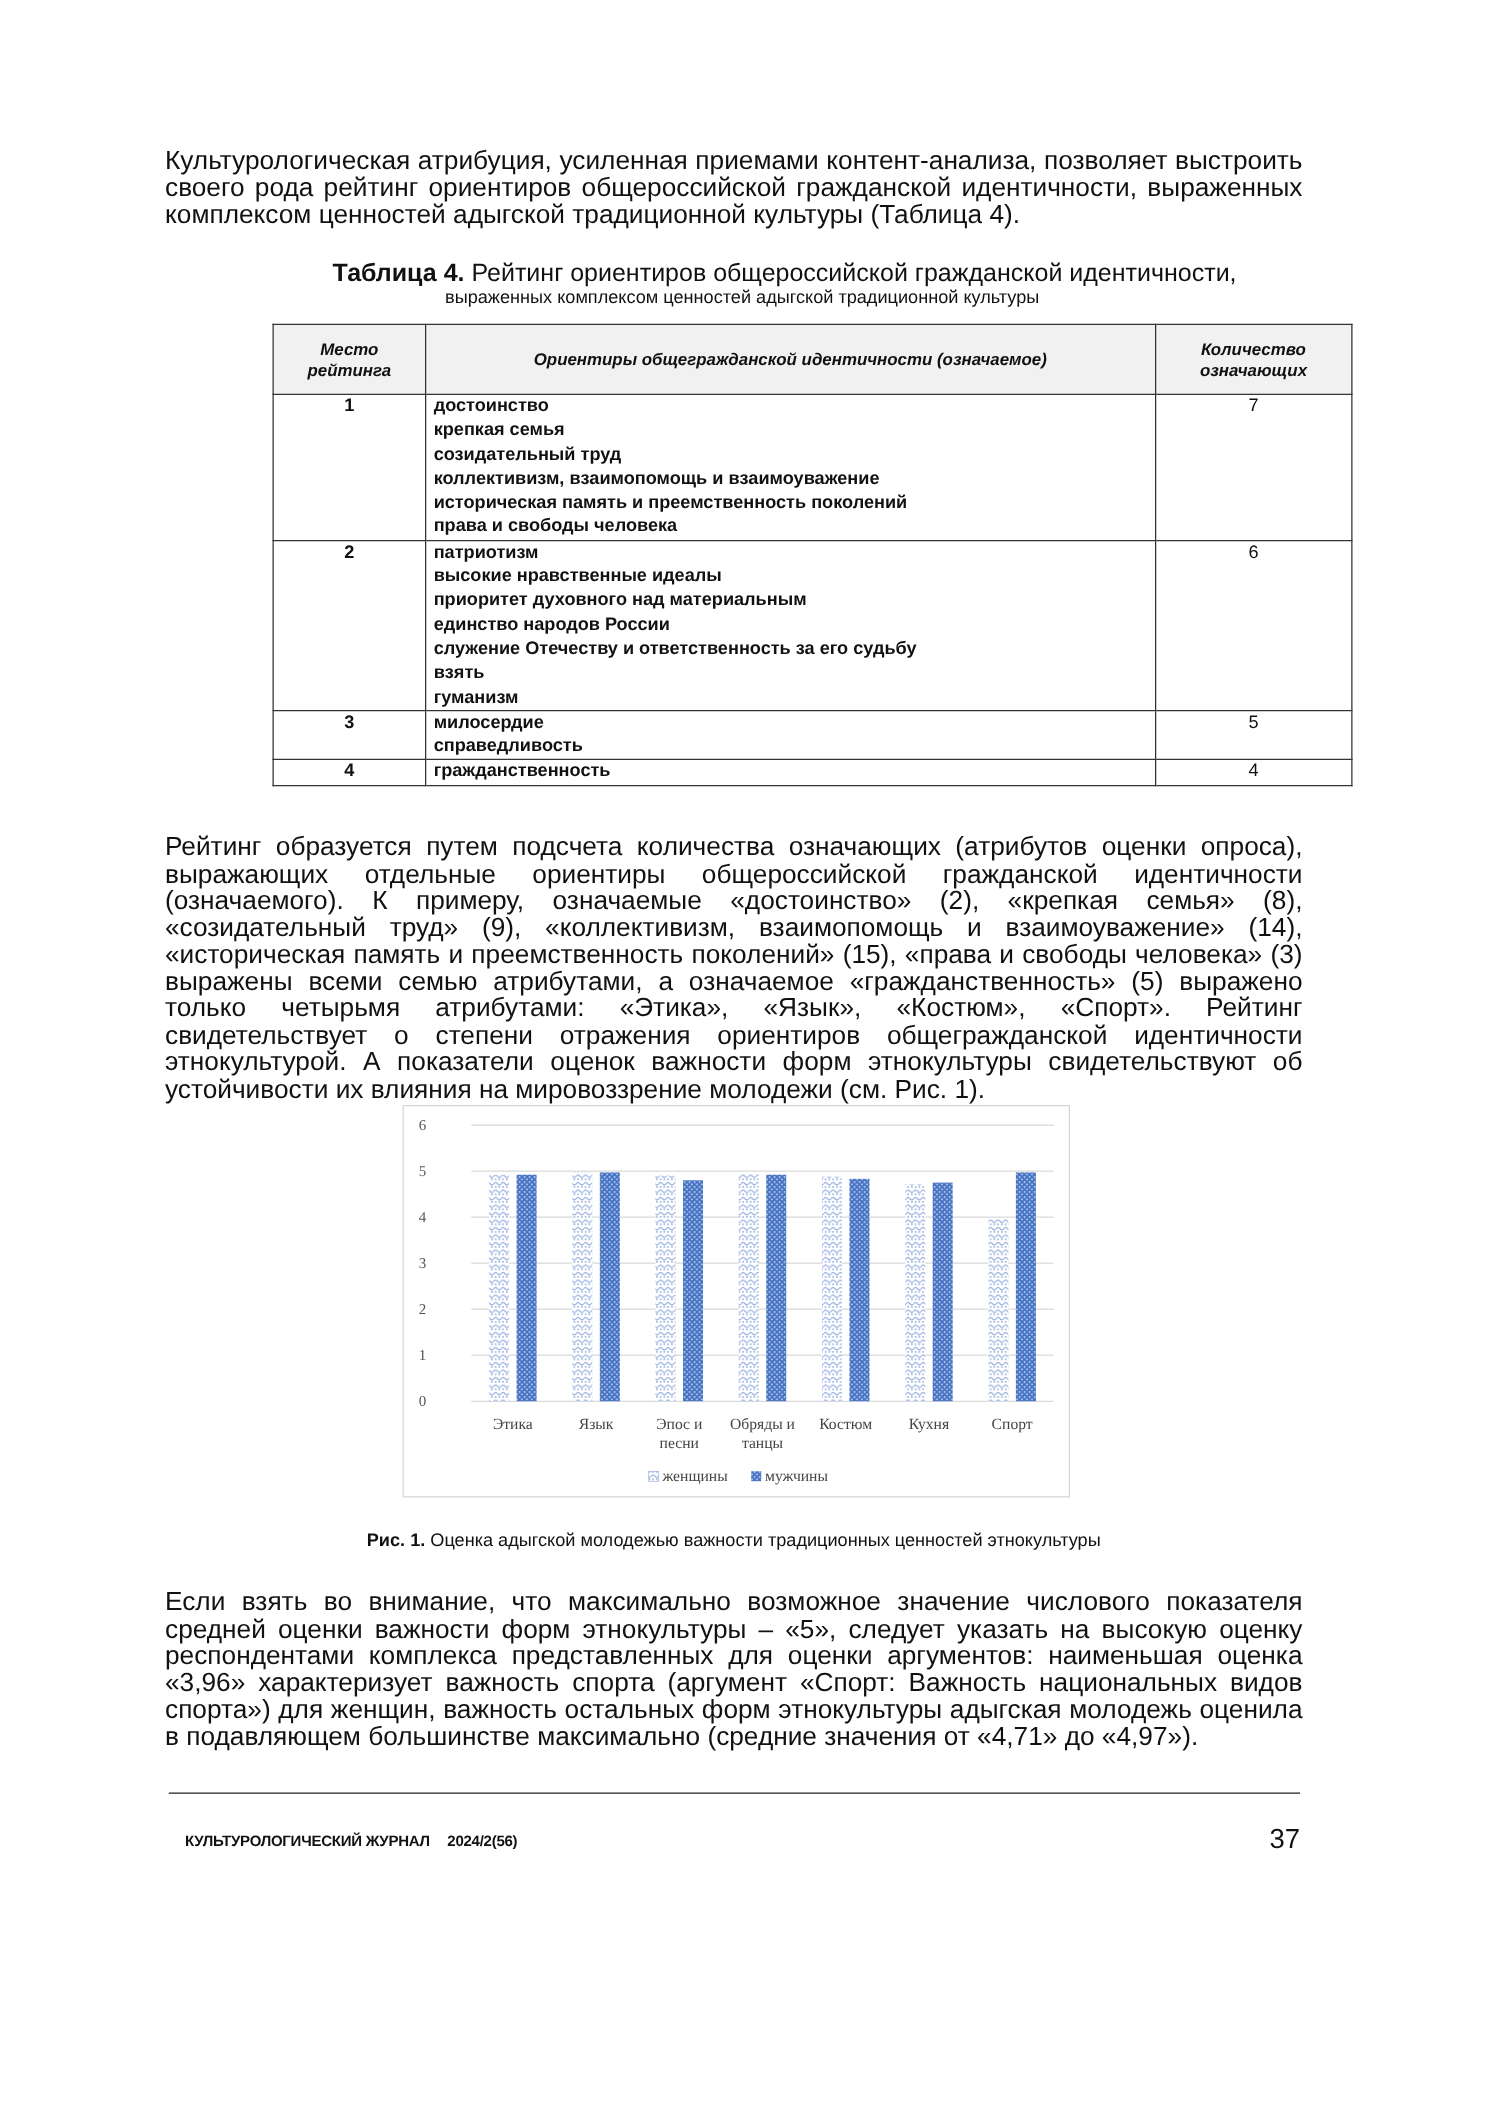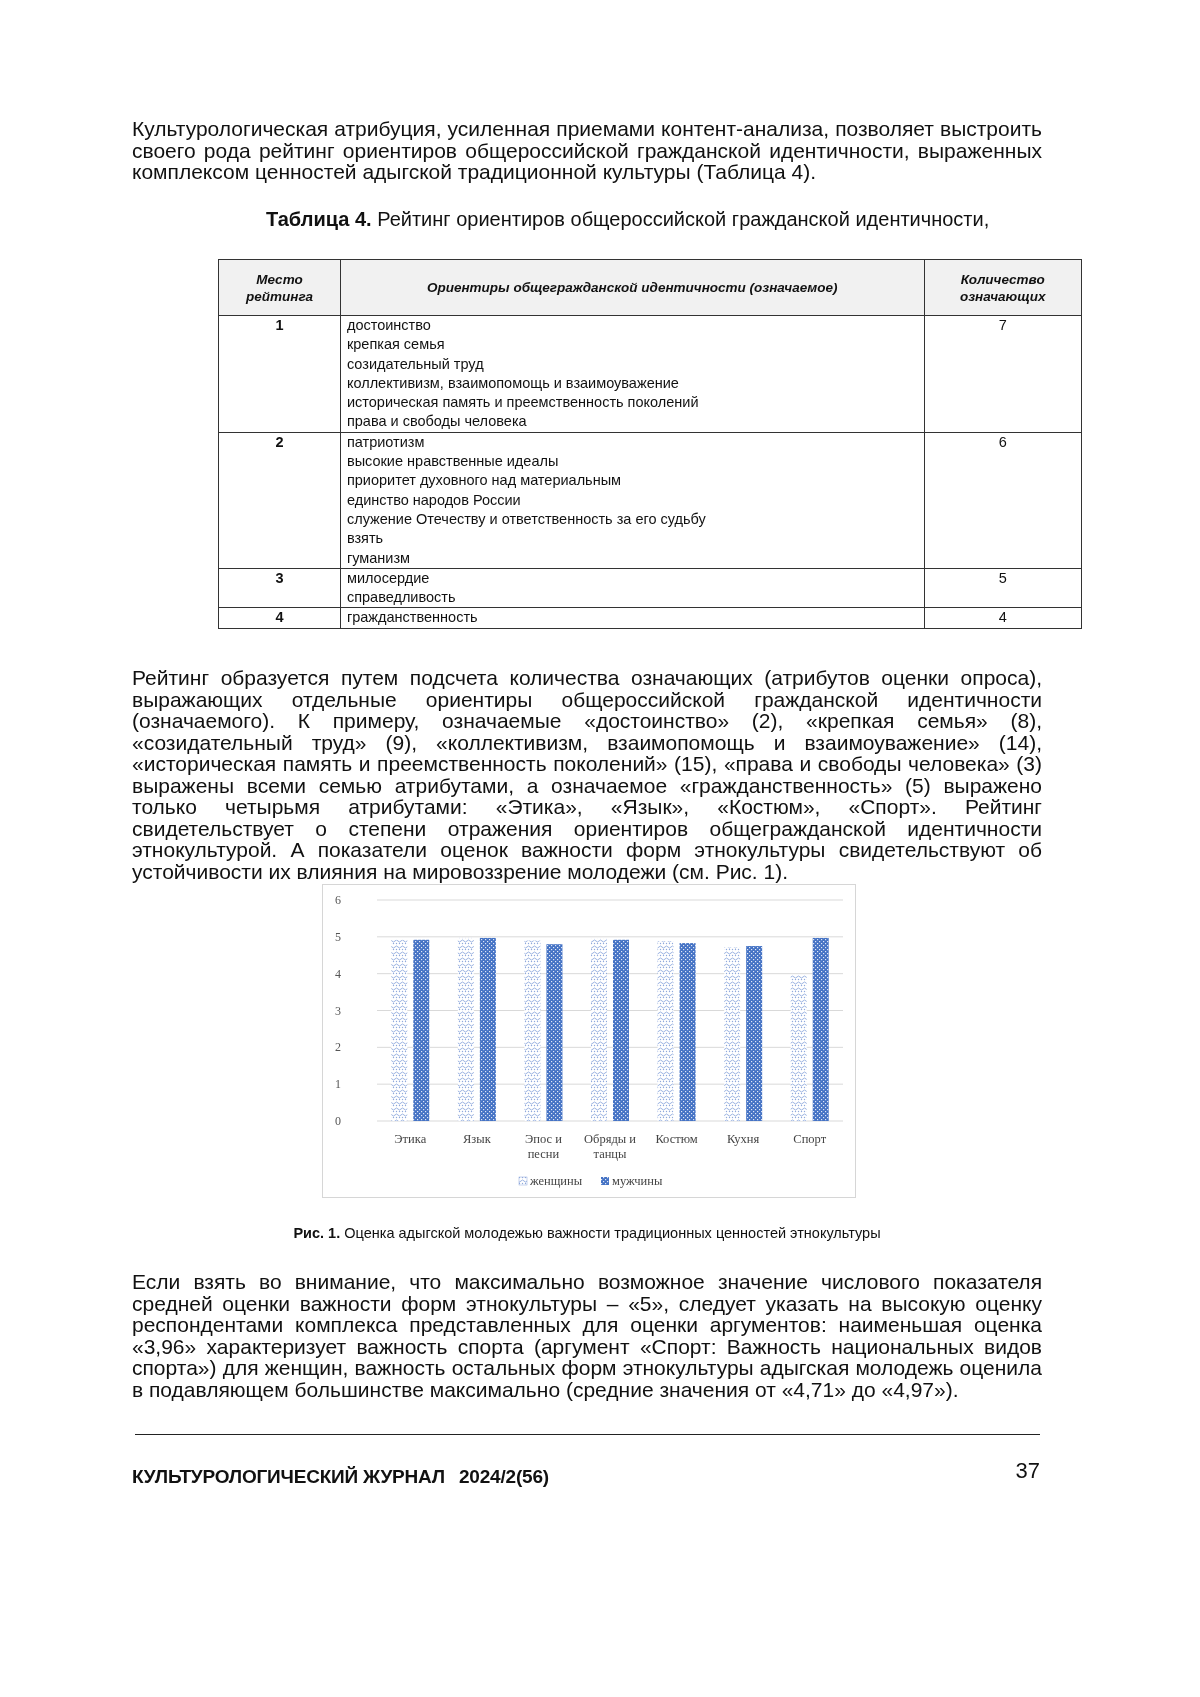--- a/index.html
+++ b/index.html
@@ -10,42 +10,43 @@
   .caption { font-size: 14.5px; line-height: 19px; text-align: center; margin: 0; }
   .caption b { font-weight: bold; }
   .tcap { position: absolute; left: 132px; top: 210px; width: 910px; }
   .tcap .l1 { font-size: 20px; line-height: 19px; padding-left: 134px; }
   .tcap .l2 { font-size: 14.5px; line-height: 19px; padding-left: 224px; }
   table.rt { position: absolute; left: 218px; top: 259px; width: 864px; border-collapse: collapse; font-size: 14.5px; }
   table.rt th, table.rt td { border: 1.5px solid #333; vertical-align: top; }
   table.rt th { background: #f1f1f1; font-style: italic; font-weight: bold; font-size: 13.5px; line-height: 17px; text-align: center; vertical-align: middle; height: 55px; padding: 0 4px; }
   table.rt td { line-height: 19.3px; padding: 0 6px; }
   td.rank { width: 90px; text-align: center; font-weight: bold; }
-  td.items { width: 480px; }
+  td.items { width: 480px; font-weight: bold; }
   td.count { width: 120px; text-align: center; }
   .item-line { display: block; }
   .p2 { position: absolute; left: 132px; top: 667px; width: 910px; }
   .fig { position: absolute; left: 322px; top: 884px; width: 532px; height: 312px; border: 1px solid #d6d6d6; background: #fff; }
   .fig svg { display: block; }
   .figcap { position: absolute; left: 132px; top: 1224px; width: 910px; }
   .p3 { position: absolute; left: 132px; top: 1271px; width: 910px; }
   .rule { position: absolute; left: 135px; top: 1434px; width: 905px; height: 0; border-top: 1.6px solid #222; }
-  .footer-left { position: absolute; left: 132px; top: 1466px; font-size: 19px; font-weight: bold; letter-spacing: -0.2px; }
+  .footer-left { position: absolute; left: 148px; top: 1466px; font-size: 12px; font-weight: bold; letter-spacing: -0.2px; }
   .footer-left .issue { margin-left: 14px; }
   .footer-right { position: absolute; right: 160px; top: 1458px; font-size: 22px; }
 </style>
 </head>
 <body>
 
 <div class="page">
   <p class="para last-left">Культурологическая атрибуция, усиленная приемами контент-анализа, позволяет выстроить своего рода рейтинг ориентиров общероссийской гражданской идентичности, выраженных комплексом ценностей адыгской традиционной культуры (Таблица 4).</p>
 </div>
 
 <div class="tcap">
   <div class="l1"><b>Таблица 4.</b> <span>Рейтинг ориентиров общероссийской гражданской идентичности,</span></div>
+  <div class="l2">выраженных комплексом ценностей адыгской традиционной культуры</div>
 </div>
 
 <table class="rt">
   <thead>
     <tr>
       <th style="width:90px">Место рейтинга</th>
       <th>Ориентиры общегражданской идентичности (означаемое)</th>
       <th style="width:120px">Количество означающих</th>
     </tr>
   </thead>

